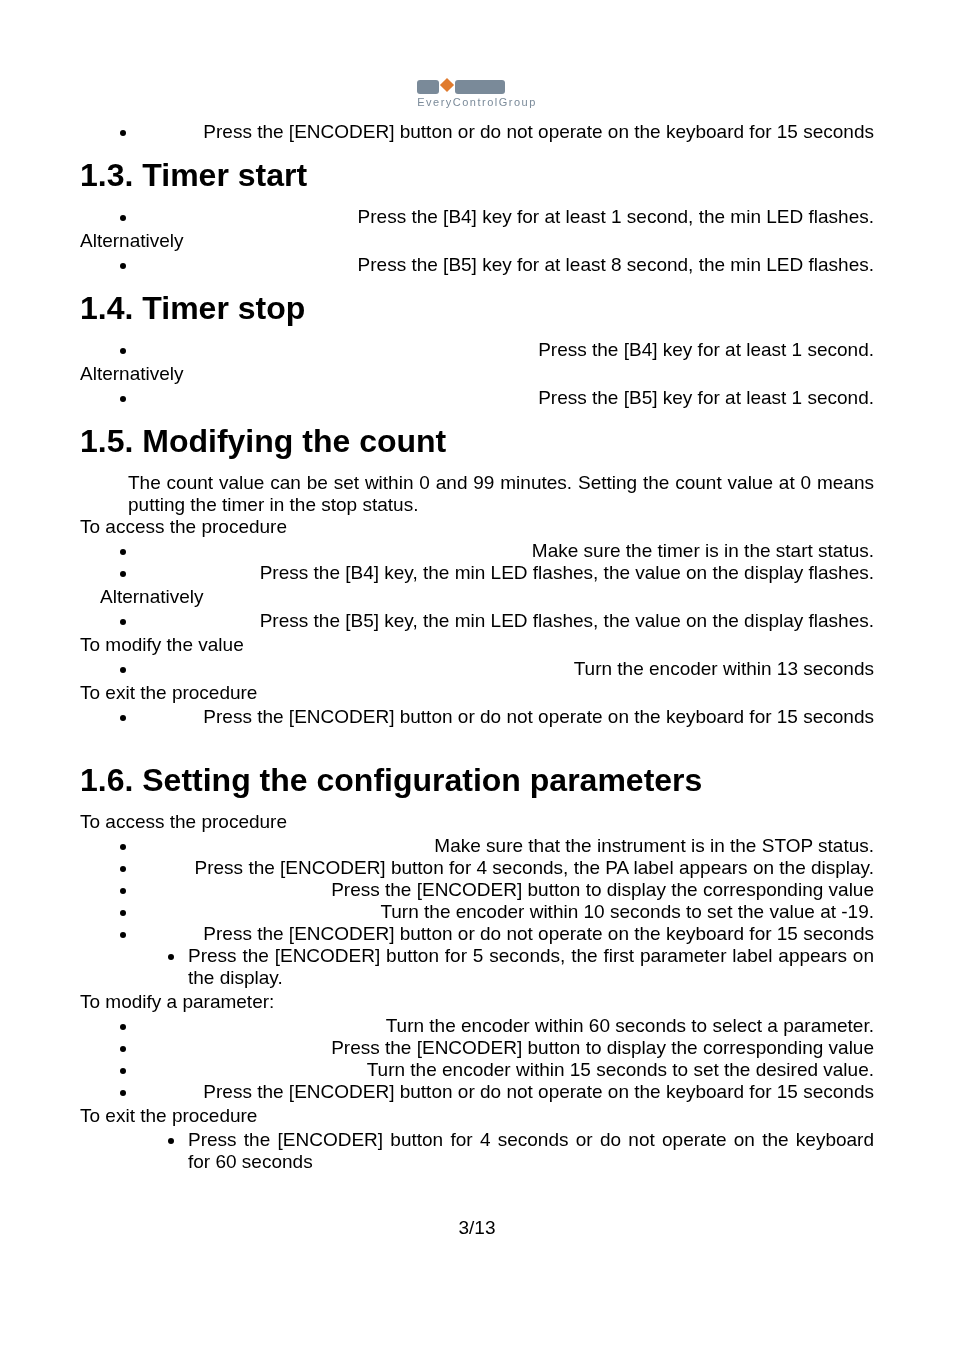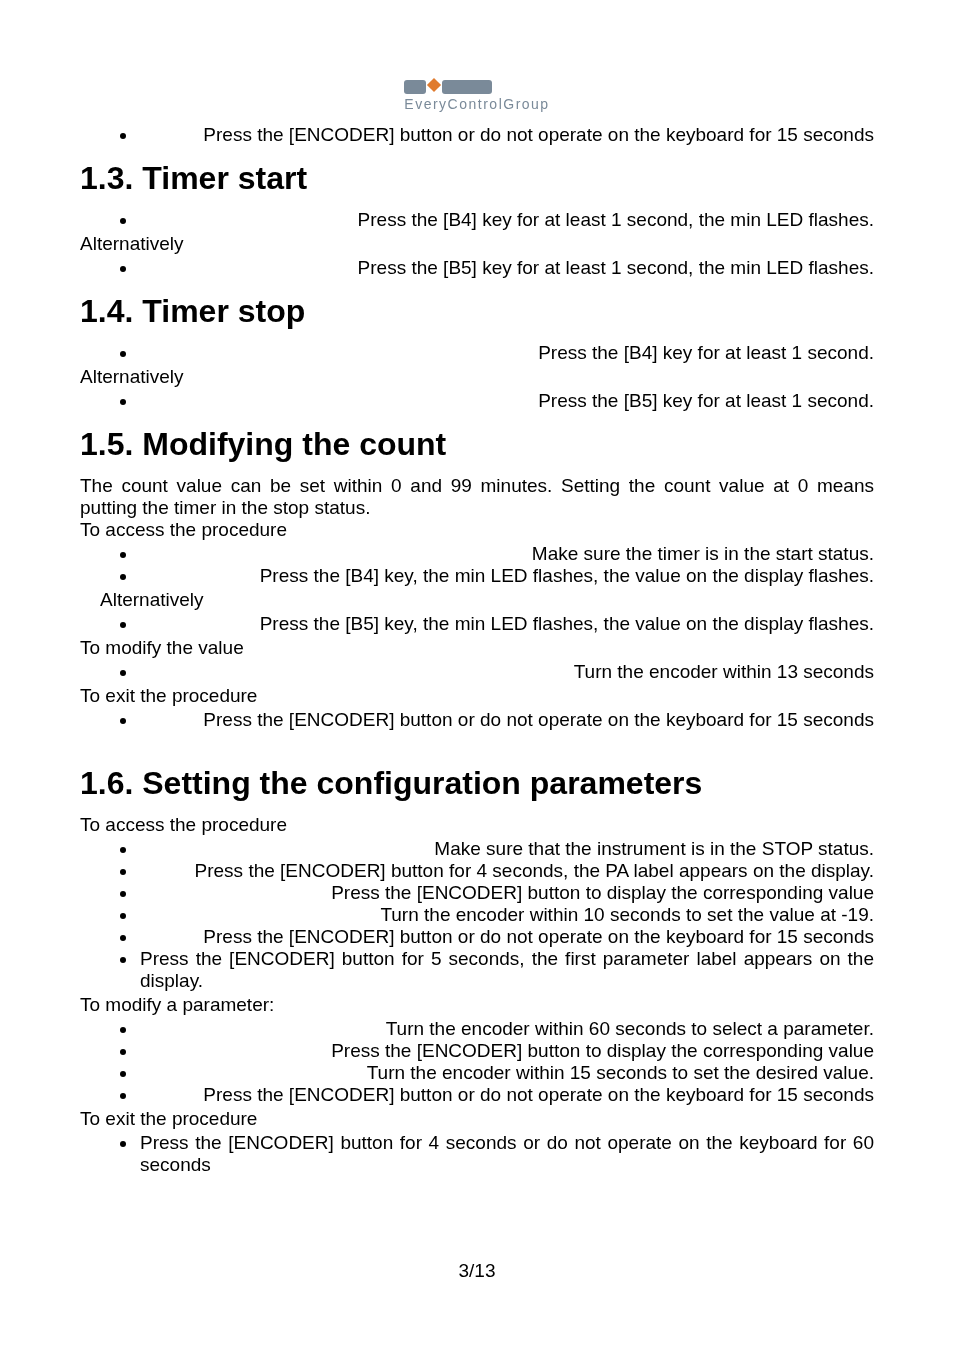--- a/index.html
+++ b/index.html
@@ -31,21 +31,21 @@
     border-radius: 3px;
   }
   .logo-diamond {
     width: 10px;
     height: 10px;
     background: #e07b2e;
     transform: rotate(45deg);
     margin: 0 2px 4px 2px;
   }
   .logo-text {
-    font-size: 14px;
+    font-size: 11px;
     letter-spacing: 1.5px;
     color: #7a8a99;
     margin-top: 2px;
     text-align: center;
   }
   ul {
     margin: 2px 0 2px 0;
     padding-left: 58px;
   }
   li {
@@ -53,27 +53,28 @@
     padding-left: 2px;
     text-align: right;
   }
   h2 {
     font-size: 32px;
     font-weight: bold;
     margin: 14px 0 12px 0;
   }
   .justify {
     text-align: justify;
+    margin-left: 48px;
   }
   .spacer {
     height: 18px;
   }
   .footer {
     text-align: center;
-    margin-top: 84px;
+    margin-top: 44px;
     font-size: 19px;
   }
 </style>
 </head>
 <body>
 
 <div class="logo-wrap">
   <div class="logo">
     <div class="logo-top">
       <div class="logo-bar"></div>
@@ -87,21 +88,21 @@
 <ul>
   <li>Press the [ENCODER] button or do not operate on the keyboard for 15 seconds</li>
 </ul>
 
 <h2>1.3.  Timer start</h2>
 <ul>
   <li>Press the [B4] key for at least 1 second, the min LED flashes.</li>
 </ul>
 <div>Alternatively</div>
 <ul>
-  <li>Press the [B5] key for at least 1 second, the min LED flashes.</li>
+  <li>Press the [B5] key for at least 8 second, the min LED flashes.</li>
 </ul>
 
 <h2>1.4.  Timer stop</h2>
 <ul>
   <li>Press the [B4] key for at least 1 second.</li>
 </ul>
 <div>Alternatively</div>
 <ul>
   <li>Press the [B5] key for at least 1 second.</li>
 </ul>

